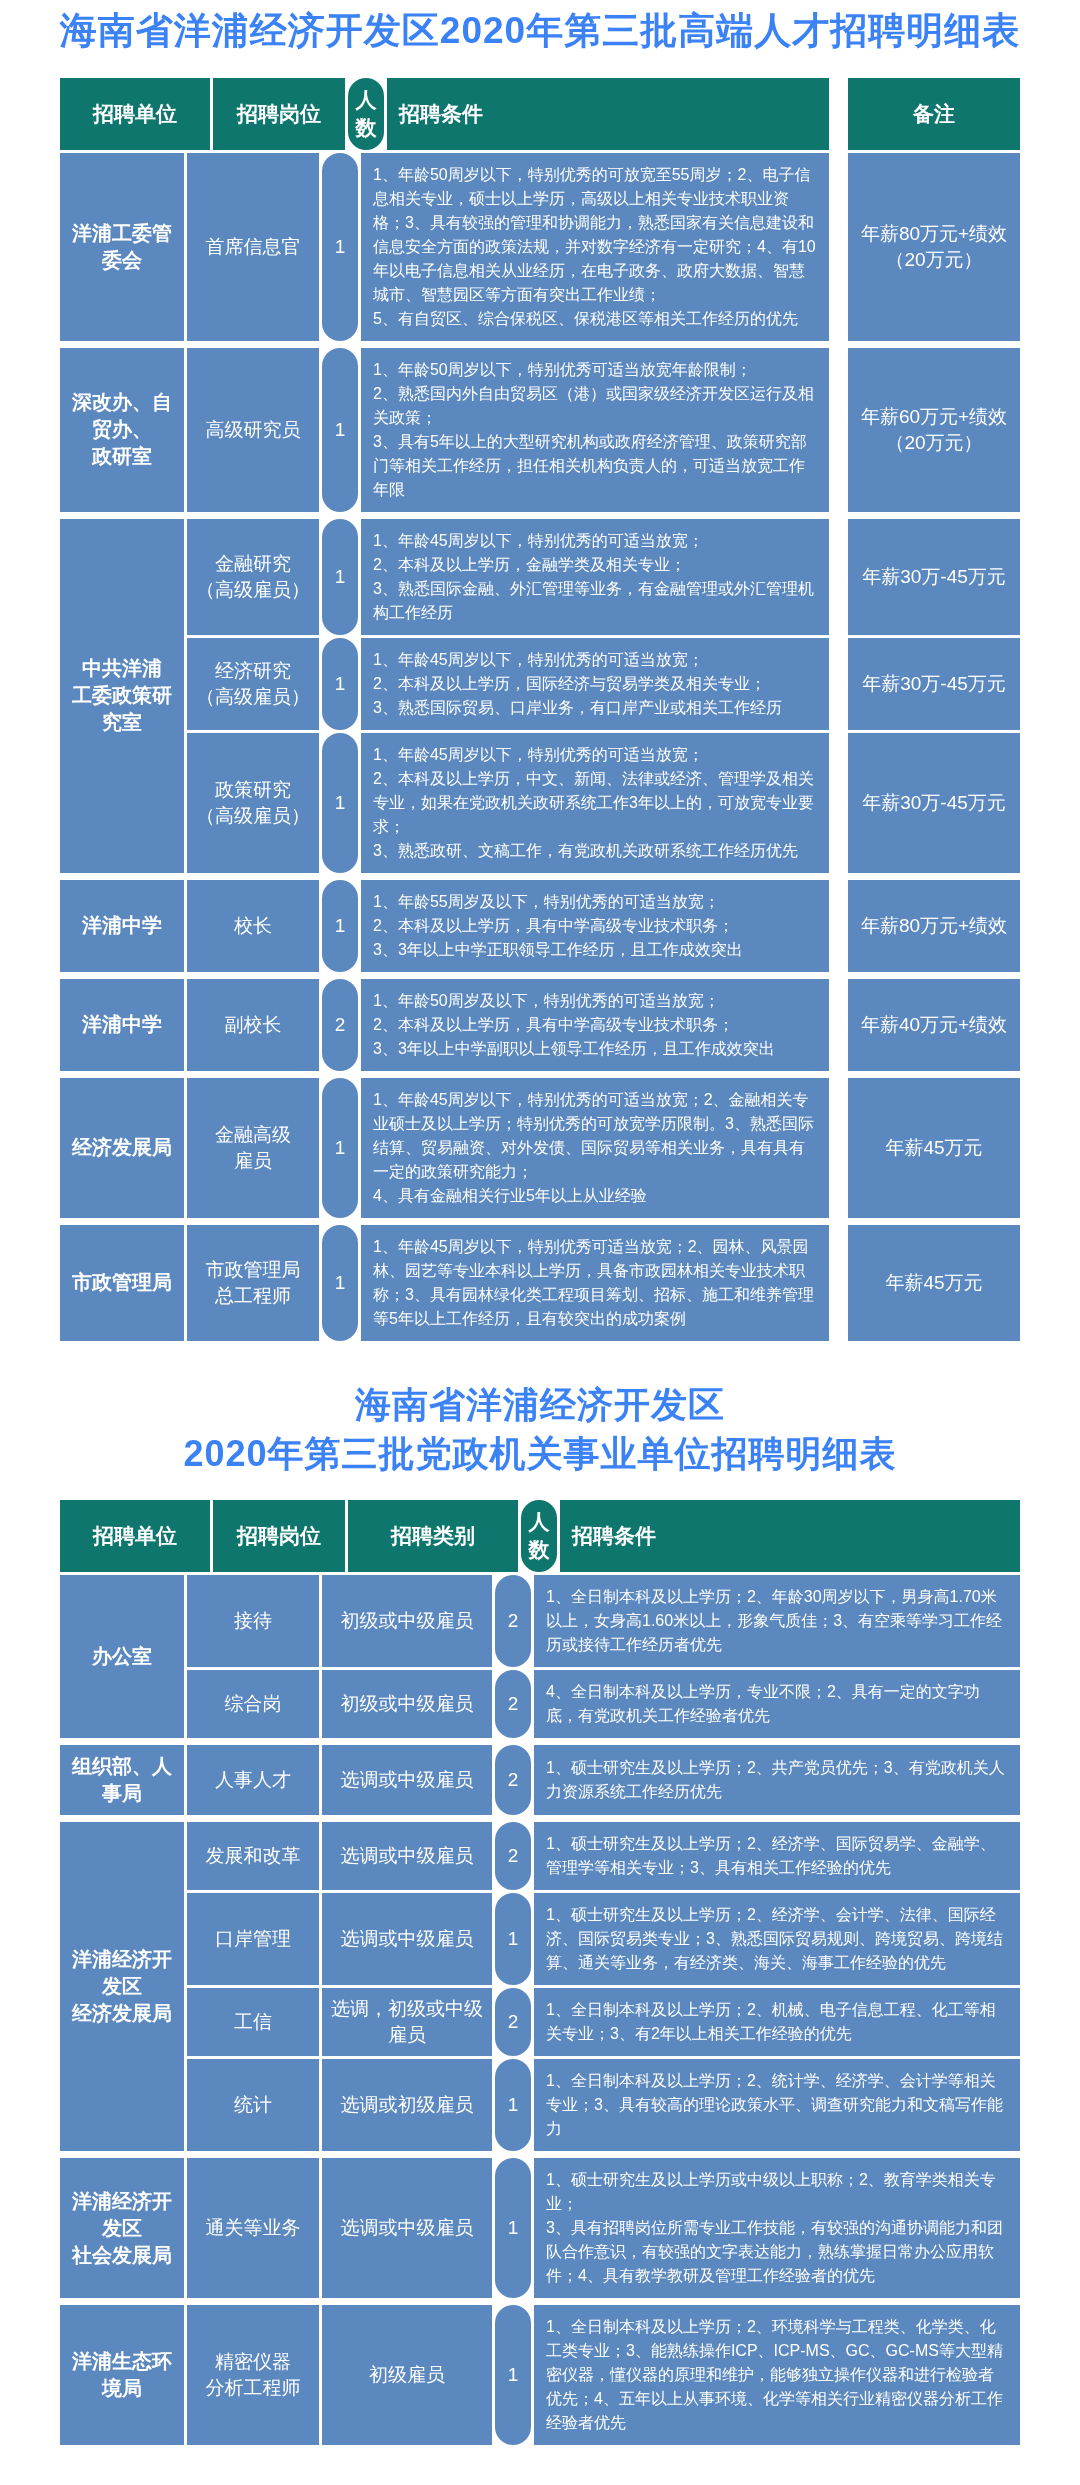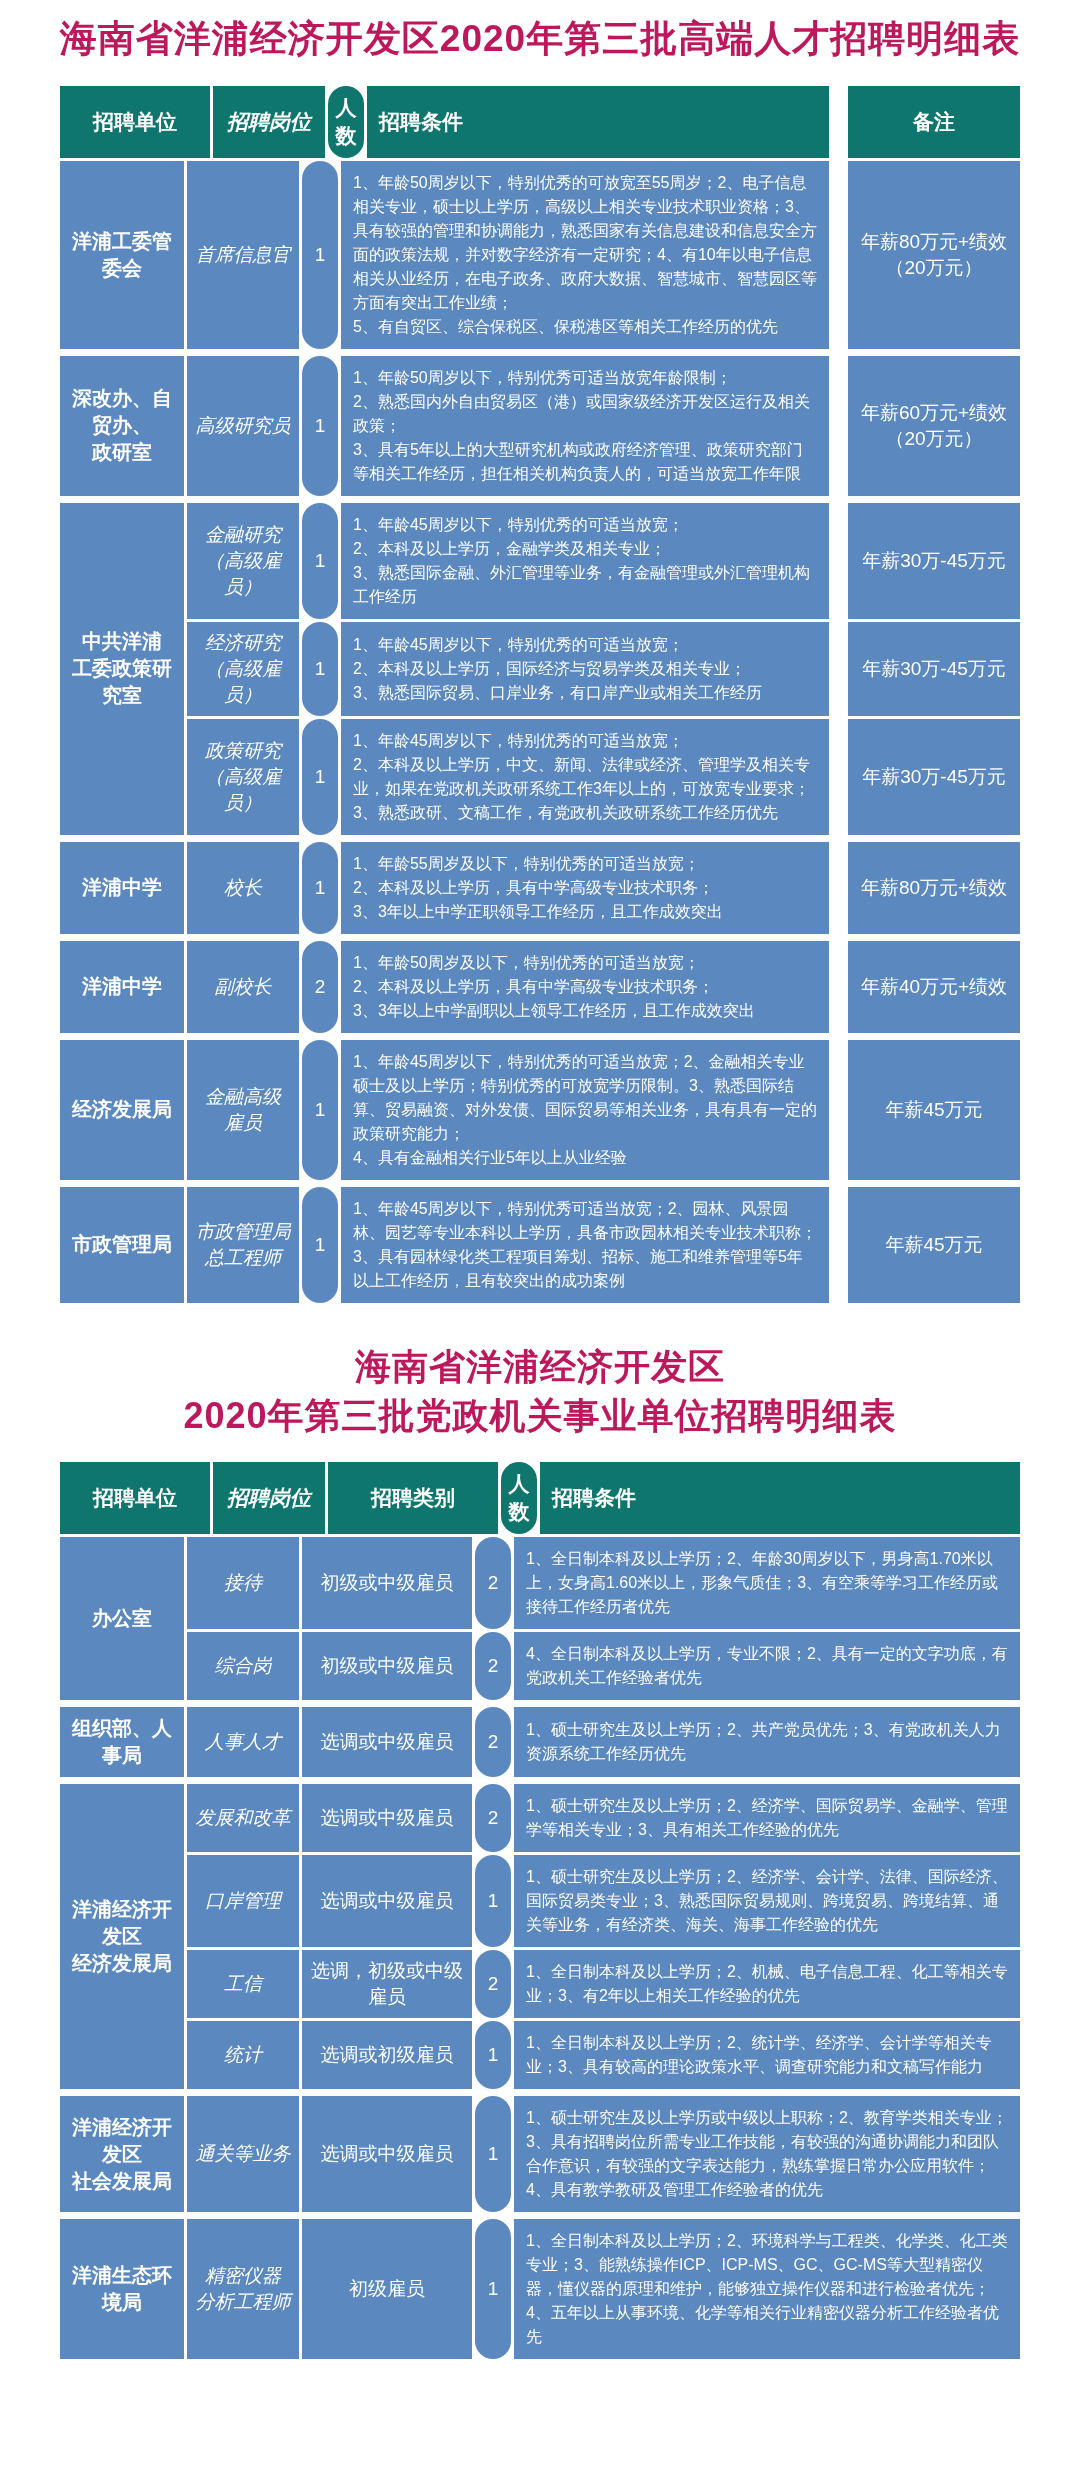--- a/index.html
+++ b/index.html
@@ -1,38 +1,38 @@
 <!DOCTYPE html>
 <html><head>
 <meta charset="utf-8">
 <style>
   html,body{margin:0;padding:0;background:#ffffff;}
   body{font-family:"Liberation Sans","DejaVu Sans",sans-serif;}
   .page{width:1080px;margin:0 auto;background:#ffffff;padding:6px 0 40px;}
   .doc-title{
-    color:#be185d;text-align:center;font-size:37px;font-weight:800;
-    line-height:1.35;margin:8px auto 22px;white-space:pre-line;letter-spacing:1px;
+    color:#3b82f6;text-align:center;font-size:37px;font-weight:800;
+    line-height:1.35;margin:0 auto 22px;white-space:pre-line;letter-spacing:1px;
   }
   .doc-title.second{margin-top:40px;font-size:36px;}
   .recruit-table{width:960px;margin:0 auto 26px;}
   .t-row{display:flex;gap:3px;margin-bottom:3px;}
   .t-group{display:flex;gap:3px;margin-bottom:7px;}
   .g-rows{flex:1 1 auto;display:flex;flex-direction:column;gap:3px;}
   .g-rows .t-row{flex:1 1 auto;margin-bottom:0;}
   .cell{
     background:#5b88be;color:#ffffff;display:flex;align-items:center;justify-content:center;
     text-align:center;padding:8px 6px;white-space:pre-line;box-sizing:border-box;
     font-size:19px;min-height:58px;
   }
   .hdr .cell{background:#0f766e;font-weight:bold;font-size:21px;min-height:62px;}
   .f-unit{width:150px;flex:none;font-weight:bold;font-size:20px;}
   .hdr .f-unit{font-size:21px;}
   .g-unit{width:124px;flex:none;font-family:Liberation Serif, serif;}
   .g-unit .cell{width:100%;height:100%;font-weight:bold;font-size:20px;}
-  .f-post{width:112px;flex:none;font-style:italic;}
+  .f-post{width:132px;flex:none;}
   .f-category{width:170px;flex:none;}
   .f-count{width:36px;flex:none;border-radius:23px;}
   .f-remark{width:172px;flex:none;font-size:19px;margin-left:16px;}
   .f-conditions{
     flex:1 1 auto;justify-content:flex-start;text-align:left;
     font-size:16px;line-height:1.5;padding:10px 12px;
   }
 </style>
 </head>
 <body>

